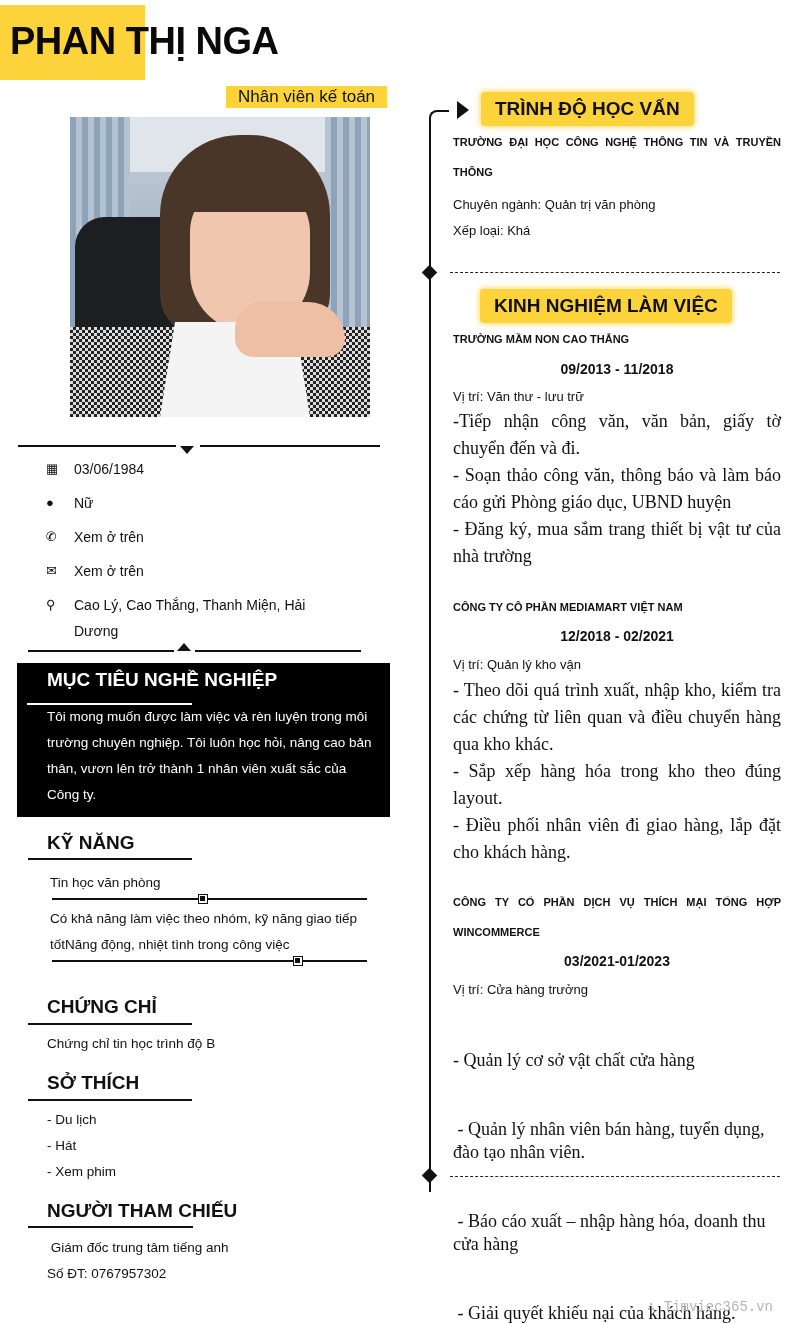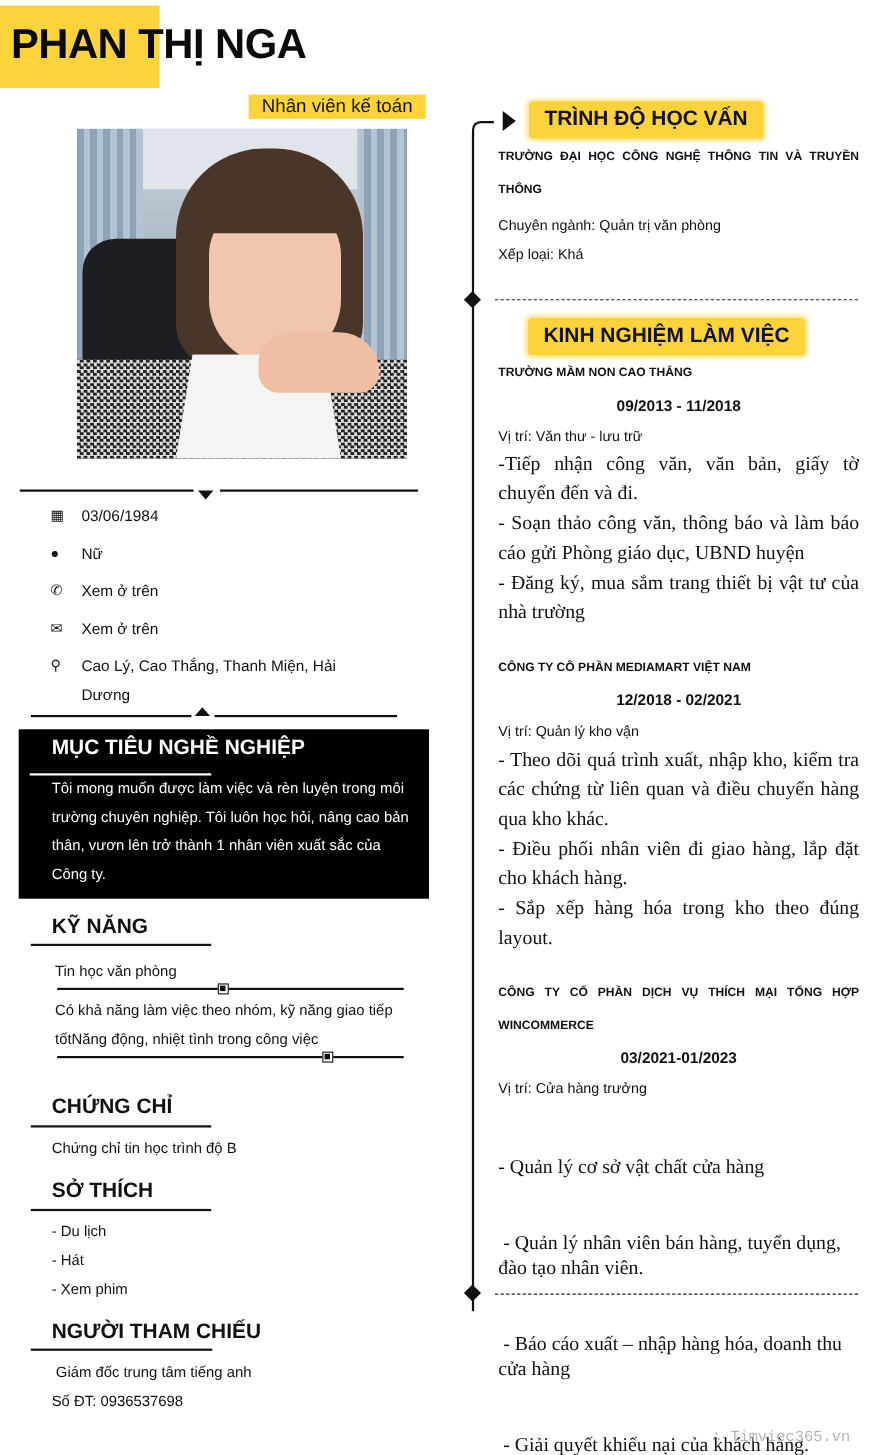--- a/index.html
+++ b/index.html
@@ -145,21 +145,21 @@
 
 <div class="sec-title" style="top:1072px;">SỞ THÍCH</div>
 <div class="sec-line" style="top:1099px;"></div>
 <div class="sec-text" style="top:1107px;">- Du lịch</div>
 <div class="sec-text" style="top:1133px;">- Hát</div>
 <div class="sec-text" style="top:1159px;">- Xem phim</div>
 
 <div class="sec-title" style="top:1200px;">NGƯỜI THAM CHIẾU</div>
 <div class="sec-line" style="top:1226px; width:165px;"></div>
 <div class="sec-text" style="top:1235px; white-space:pre;"> Giám đốc trung tâm tiếng anh</div>
-<div class="sec-text" style="top:1261px;">Số ĐT: 0936537698</div>
+<div class="sec-text" style="top:1261px;">Số ĐT: 0767957302</div>
 
 <div class="tl-corner"></div>
 <div class="tl-arrow"></div>
 <div class="tl-vert" style="top:120px; height:1072px;"></div>
 <div class="diamond" style="left:424px; top:267px;"></div>
 <div class="dash" style="top:272px;"></div>
 <div class="diamond" style="left:424px; top:1170px;"></div>
 <div class="dash" style="top:1176px;"></div>
 
 <div class="r-heading" style="left:481px; top:92px;">TRÌNH ĐỘ HỌC VẤN</div>
@@ -176,22 +176,22 @@
   <div>-Tiếp nhận công văn, văn bản, giấy tờ chuyển đến và đi.</div>
   <div>- Soạn thảo công văn, thông báo và làm báo cáo gửi Phòng giáo dục, UBND huyện</div>
   <div>- Đăng ký, mua sắm trang thiết bị vật tư của nhà trường</div>
 </div>
 
 <div class="r-org" style="top:592px;">CÔNG TY CÔ PHẦN MEDIAMART VIỆT NAM</div>
 <div class="r-date" style="top:628px;">12/2018 - 02/2021</div>
 <div class="r-small" style="top:652px;">Vị trí: Quản lý kho vận</div>
 <div class="r-body" style="top:677px;">
   <div>- Theo dõi quá trình xuất, nhập kho, kiểm tra các chứng từ liên quan và điều chuyển hàng qua kho khác.</div>
+  <div>- Sắp xếp hàng hóa trong kho theo đúng layout.</div>
   <div>- Điều phối nhân viên đi giao hàng, lắp đặt cho khách hàng.</div>
-  <div>- Sắp xếp hàng hóa trong kho theo đúng layout.</div>
 </div>
 
 <div class="r-org" style="top:887px;">CÔNG TY CỔ PHẦN DỊCH VỤ THÍCH MẠI TỔNG HỢP WINCOMMERCE</div>
 <div class="r-date" style="top:953px;">03/2021-01/2023</div>
 <div class="r-small" style="top:977px;">Vị trí: Cửa hàng trưởng</div>
 <div class="r-body tight" style="top:1003px; white-space:pre-wrap;">
   <div>- Quản lý cơ sở vật chất cửa hàng</div>
   <div> - Quản lý nhân viên bán hàng, tuyển dụng, đào tạo nhân viên.</div>
   <div> - Báo cáo xuất – nhập hàng hóa, doanh thu cửa hàng</div>
   <div> - Giải quyết khiếu nại của khách hàng.</div>

